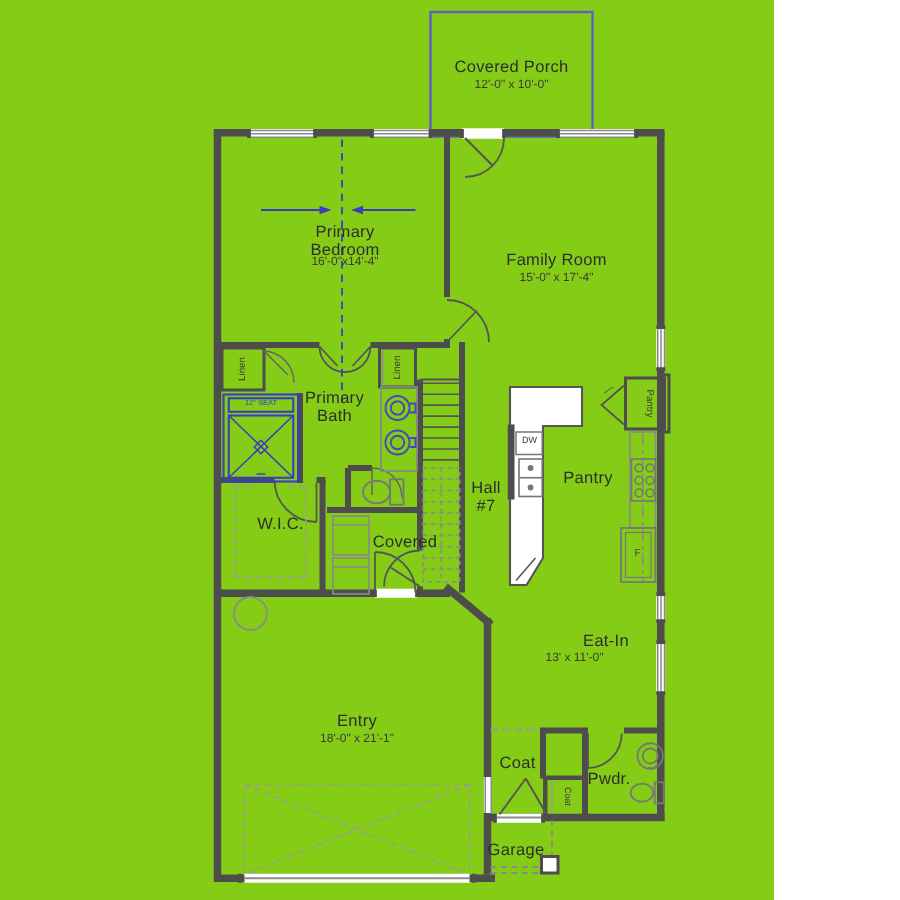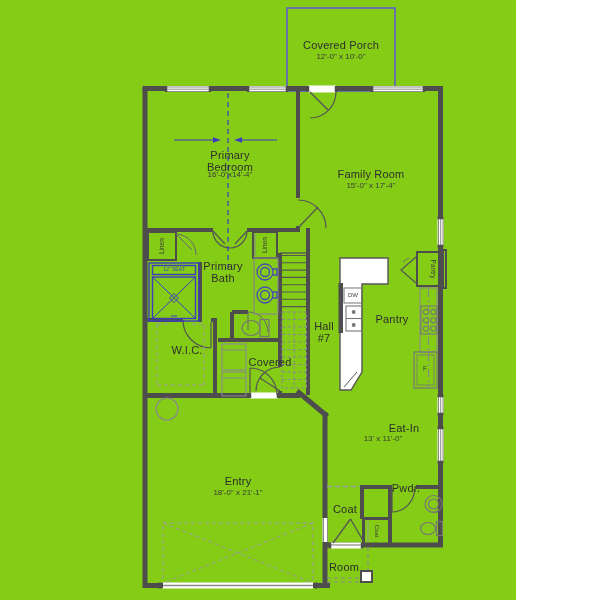--- a/index.html
+++ b/index.html
@@ -310,22 +310,22 @@
 #7</div>
   <div class="lbl" style="left:392px;top:319px">Pantry</div>
 
   <div class="lbl" style="left:404px;top:428px">Eat-In</div>
   <div class="lbl dim" style="left:383px;top:439px">13' x 11'-0"</div>
 
   <div class="lbl" style="left:238px;top:481px">Entry</div>
   <div class="lbl dim" style="left:238px;top:493px">18'-0" x 21'-1"</div>
 
   <div class="lbl" style="left:345px;top:509px">Coat</div>
-  <div class="lbl" style="left:406px;top:488px">Pwdr.</div>
-  <div class="lbl" style="left:344px;top:567px">Room</div>
+  <div class="lbl" style="left:406px;top:520px">Pwdr.</div>
+  <div class="lbl" style="left:344px;top:567px">Garage</div>
 
   <div class="lbl tiny rot-up" style="left:162px;top:246px">Linen</div>
   <div class="lbl tiny rot-up" style="left:265px;top:245px">Linen</div>
   <div class="lbl tiny rot-down" style="left:433px;top:269px">Pantry</div>
   <div class="lbl micro rot-down" style="left:377px;top:531px">Coat</div>
 
   <div class="lbl micro" style="left:353px;top:295px">DW</div>
   <div class="lbl tiny" style="left:425px;top:369px">F</div>
   <div class="lbl seat" style="left:174px;top:270px">12" SEAT</div>
 </div>

